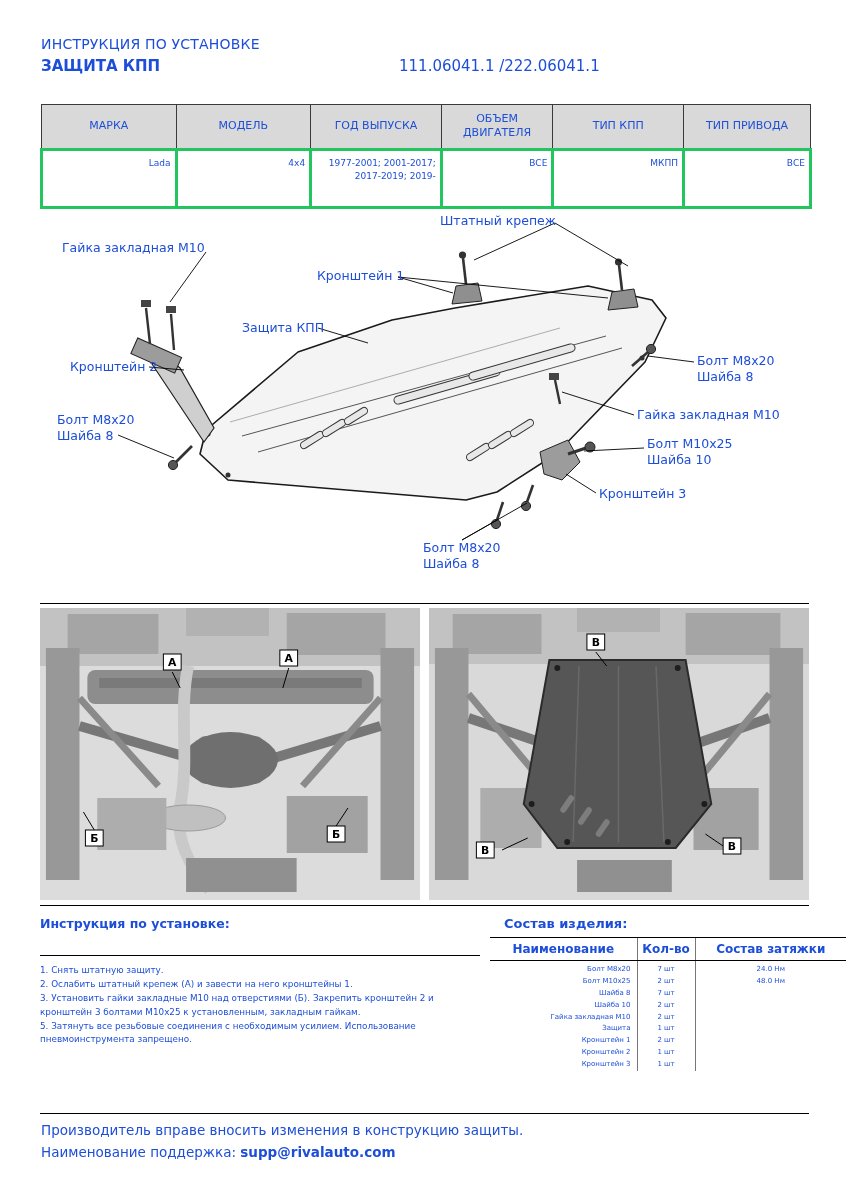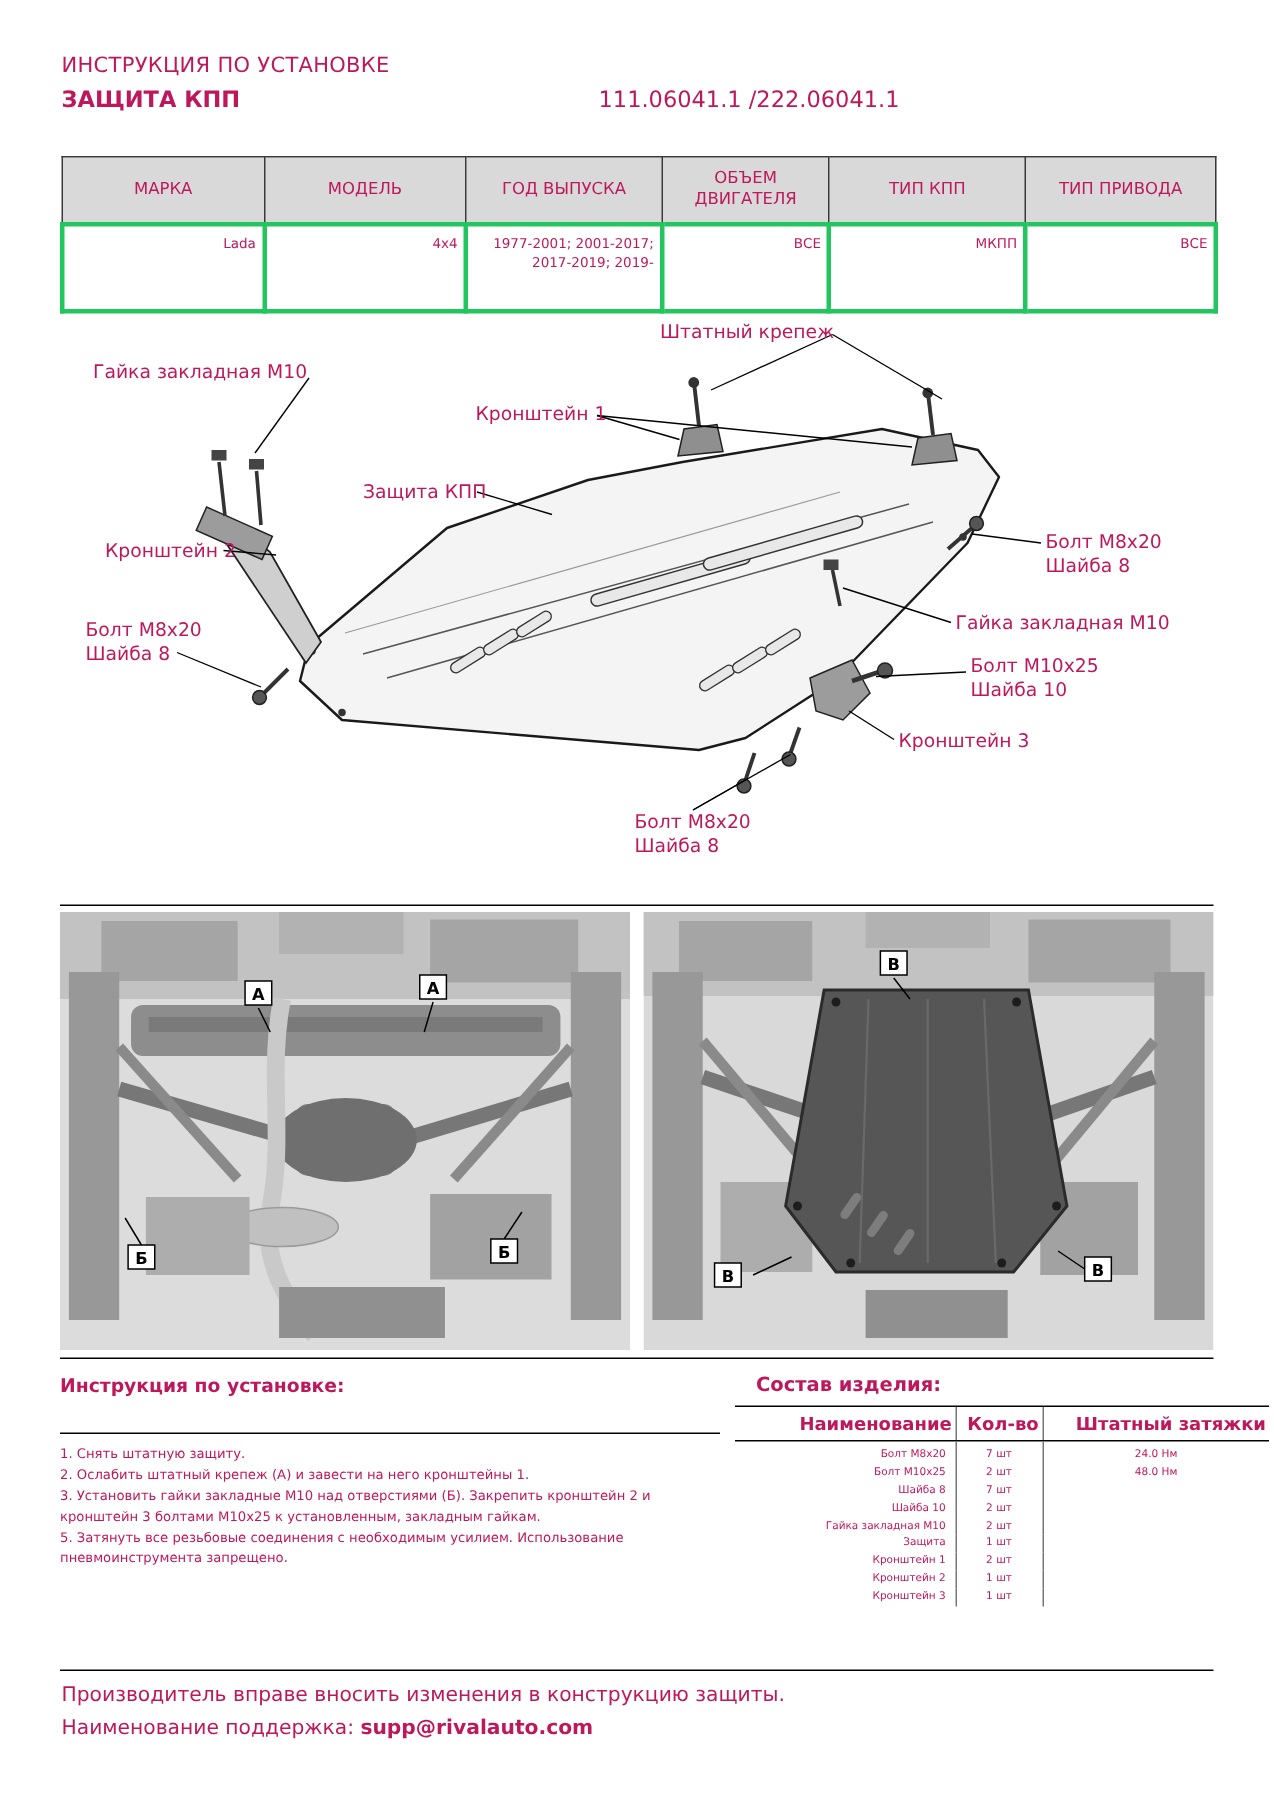--- a/index.html
+++ b/index.html
@@ -1,17 +1,17 @@
 <!DOCTYPE html>
 <html><head>
 <meta charset="utf-8">
 <style>
   html,body{margin:0;padding:0;background:#fff;}
   .page{position:relative;width:849px;height:1200px;background:#fff;overflow:hidden;
-        font-family:"DejaVu Sans","Liberation Sans",sans-serif;color:#be185d;}
+        font-family:"DejaVu Sans","Liberation Sans",sans-serif;color:#1d4ed8;}
 
   
   .hdr-line1{position:absolute;top:36px;left:41px;font-size:14px;letter-spacing:.2px;}
   .hdr-line2{position:absolute;top:57px;left:41px;font-size:15px;font-weight:bold;}
   .part-num{position:absolute;top:57px;left:399px;font-size:15px;font-weight:normal;}
 
   
   .spec{position:absolute;top:104px;left:40px;width:772px;border-collapse:collapse;table-layout:fixed;}
   .spec th{background:#d9d9d9;font-size:11px;font-weight:normal;border:1px solid #3a3a3a;
            padding:7px 5px;text-align:center;line-height:1.3;}
@@ -34,21 +34,21 @@
   .inst{position:absolute;top:916px;left:40px;width:440px;}
   .inst-title{font-size:12.5px;font-weight:bold;margin:0 0 24px;}
   .steps{border-top:1px solid #000;padding-top:8px;font-size:8.8px;line-height:1.5;}
   .step{margin:0 0 1px;}
 
   
   .parts{position:absolute;top:916px;left:490px;width:356px;}
   .parts-title{font-size:13px;font-weight:bold;margin:0 0 6px;padding-left:14px;}
   .parts table{border-collapse:collapse;width:100%;}
   .parts th{font-size:12px;font-weight:bold;border-top:1px solid #000;border-bottom:1px solid #000;
-            padding:4px 2px;text-align:right;}
+            padding:4px 2px;text-align:center;}
   .parts td{font-size:7px;line-height:1.7;padding:0 6px;}
   .parts .sep{border-left:1px solid #777;}
   .parts td.name{text-align:right;}
   .parts td.qty{text-align:center;}
   .parts td.torque{text-align:center;}
   .parts tbody tr:first-child td{padding-top:3px;}
 
   
   .footer-line1{position:absolute;top:1122px;left:41px;font-size:13.5px;}
   .footer-line2{position:absolute;top:1144px;left:41px;font-size:13.5px;}
@@ -332,21 +332,21 @@
     <table>
       <colgroup>
           <col style="width:147px">
           <col style="width:58px">
           <col style="width:151px">
         </colgroup>
       <thead>
         <tr>
           <th>Наименование</th>
           <th class="sep">Кол-во</th>
-          <th class="sep">Штатный затяжки</th>
+          <th class="sep">Состав затяжки</th>
         </tr>
       </thead>
       <tbody>
         <tr>
           <td class="name">Болт М8х20</td>
           <td class="qty sep">7 шт</td>
           <td class="torque sep">24.0 Нм</td>
         </tr>
         <tr>
           <td class="name">Болт М10х25</td>

